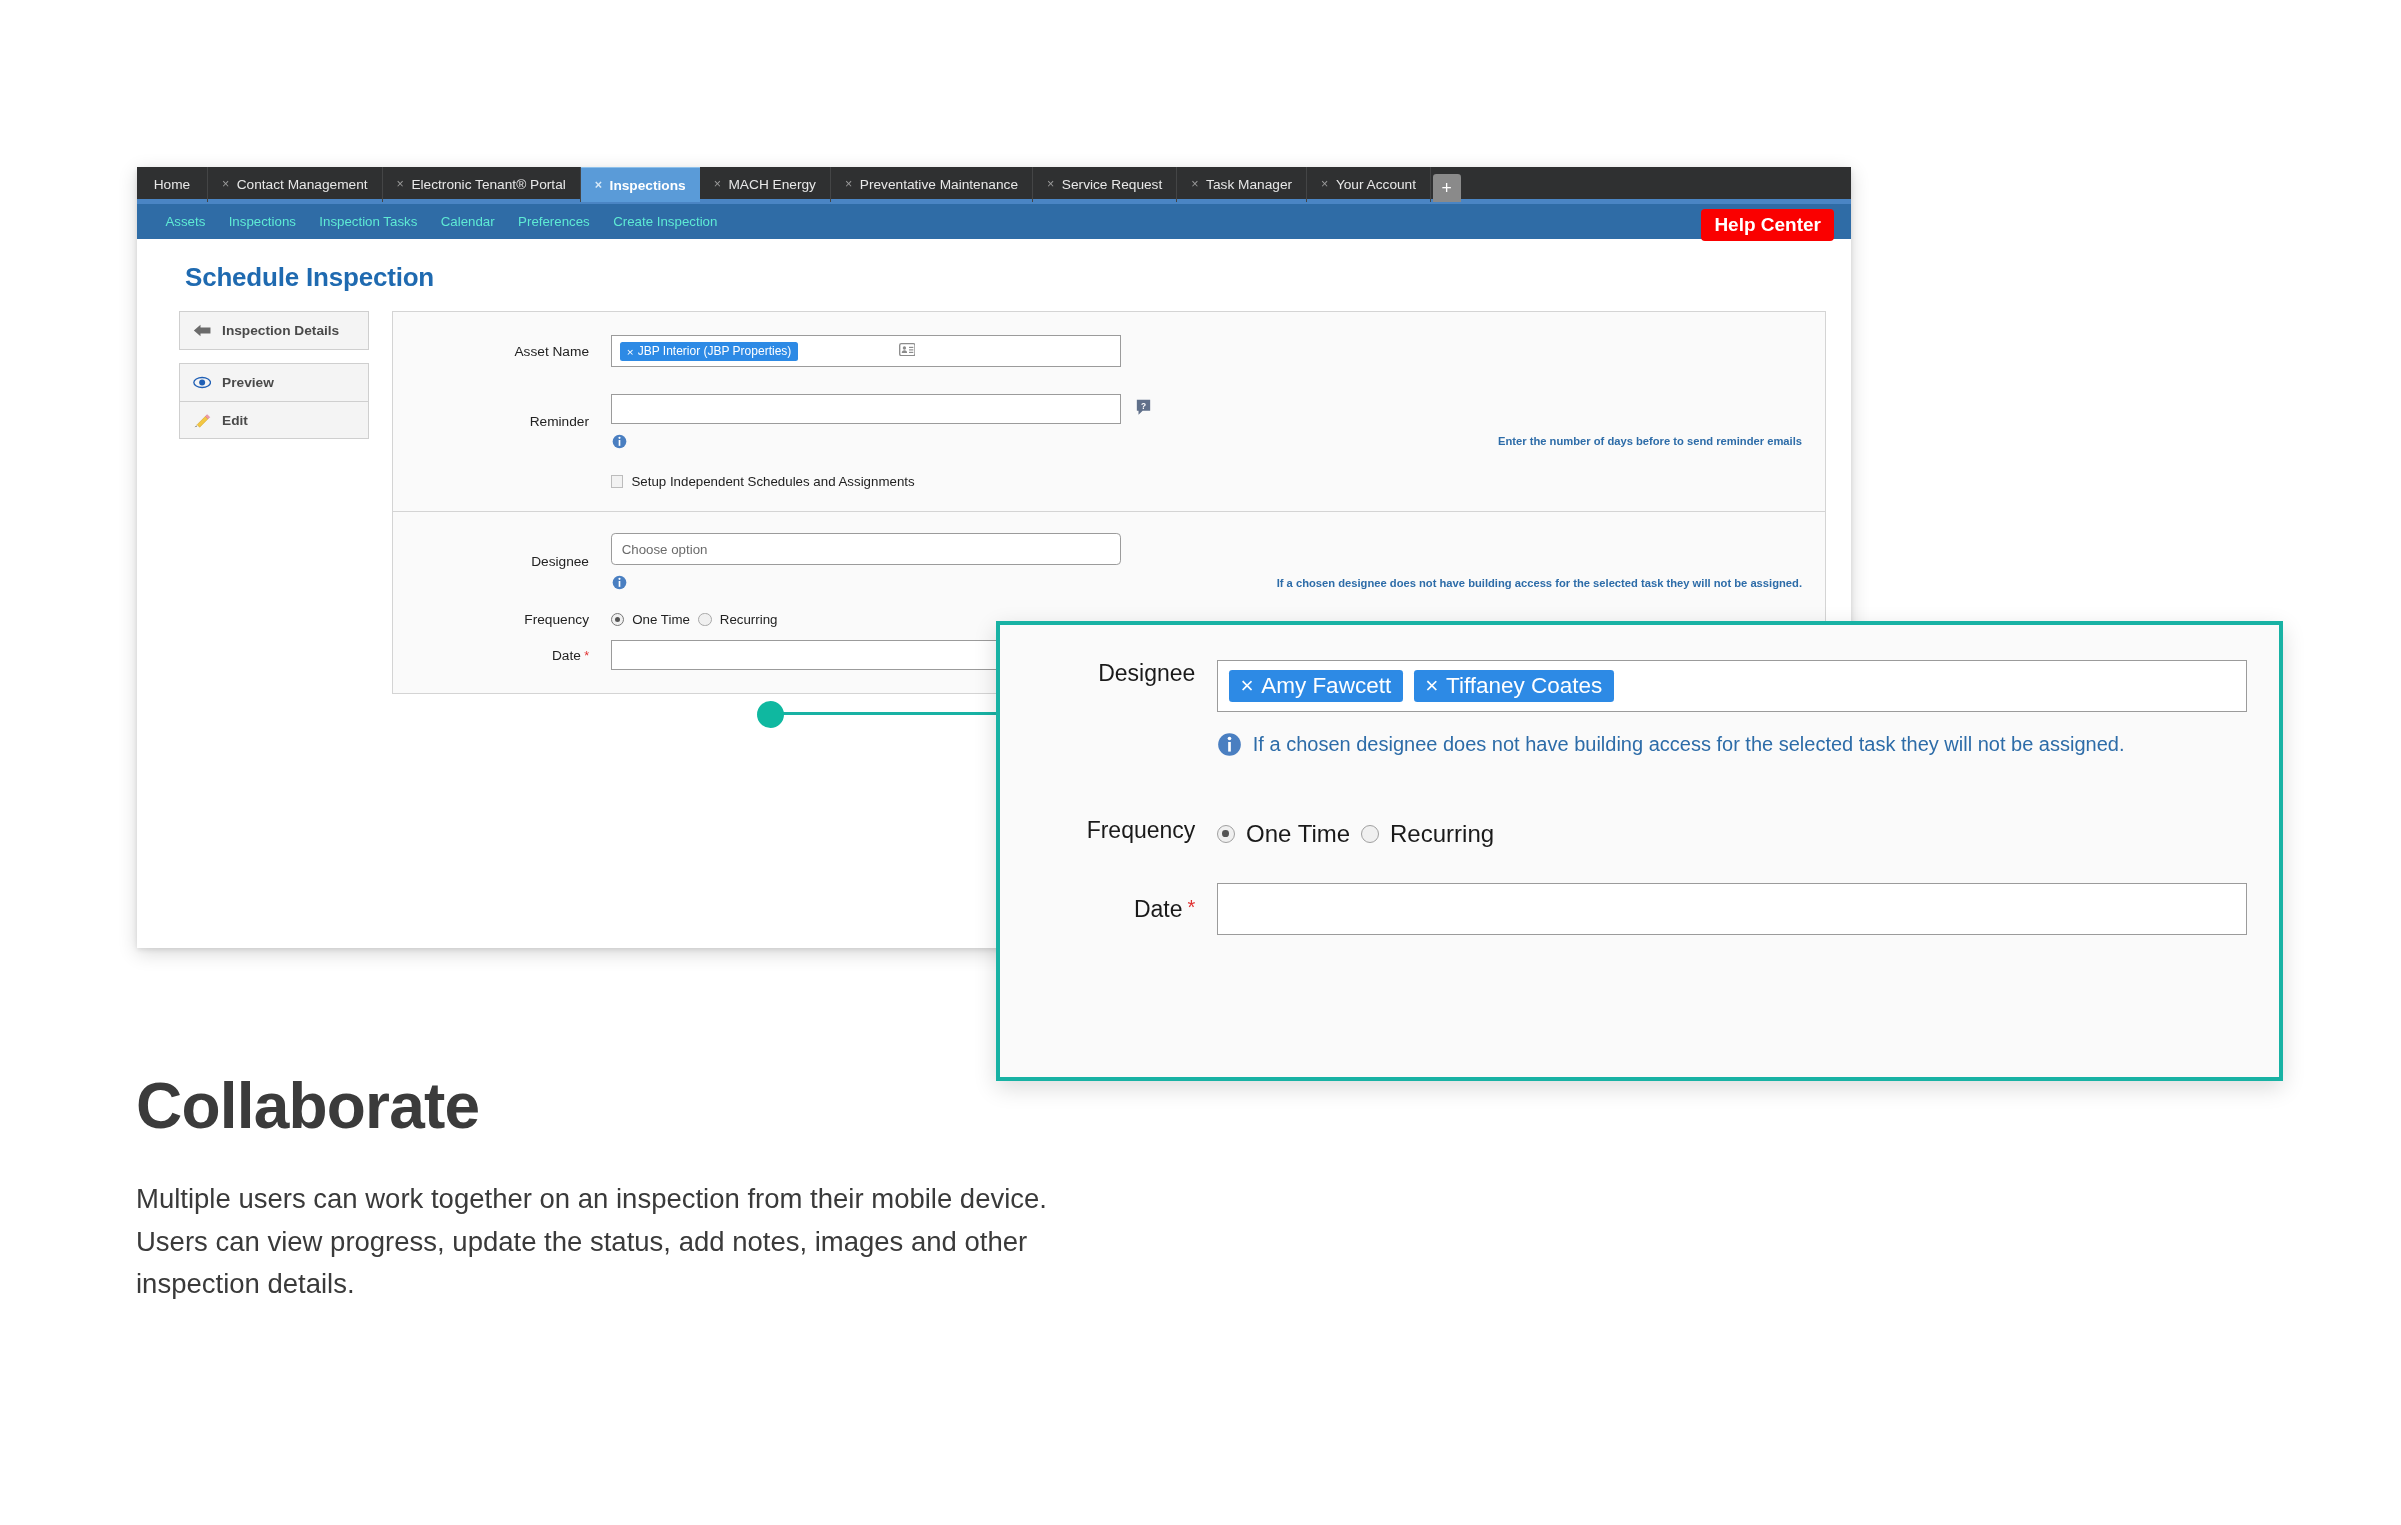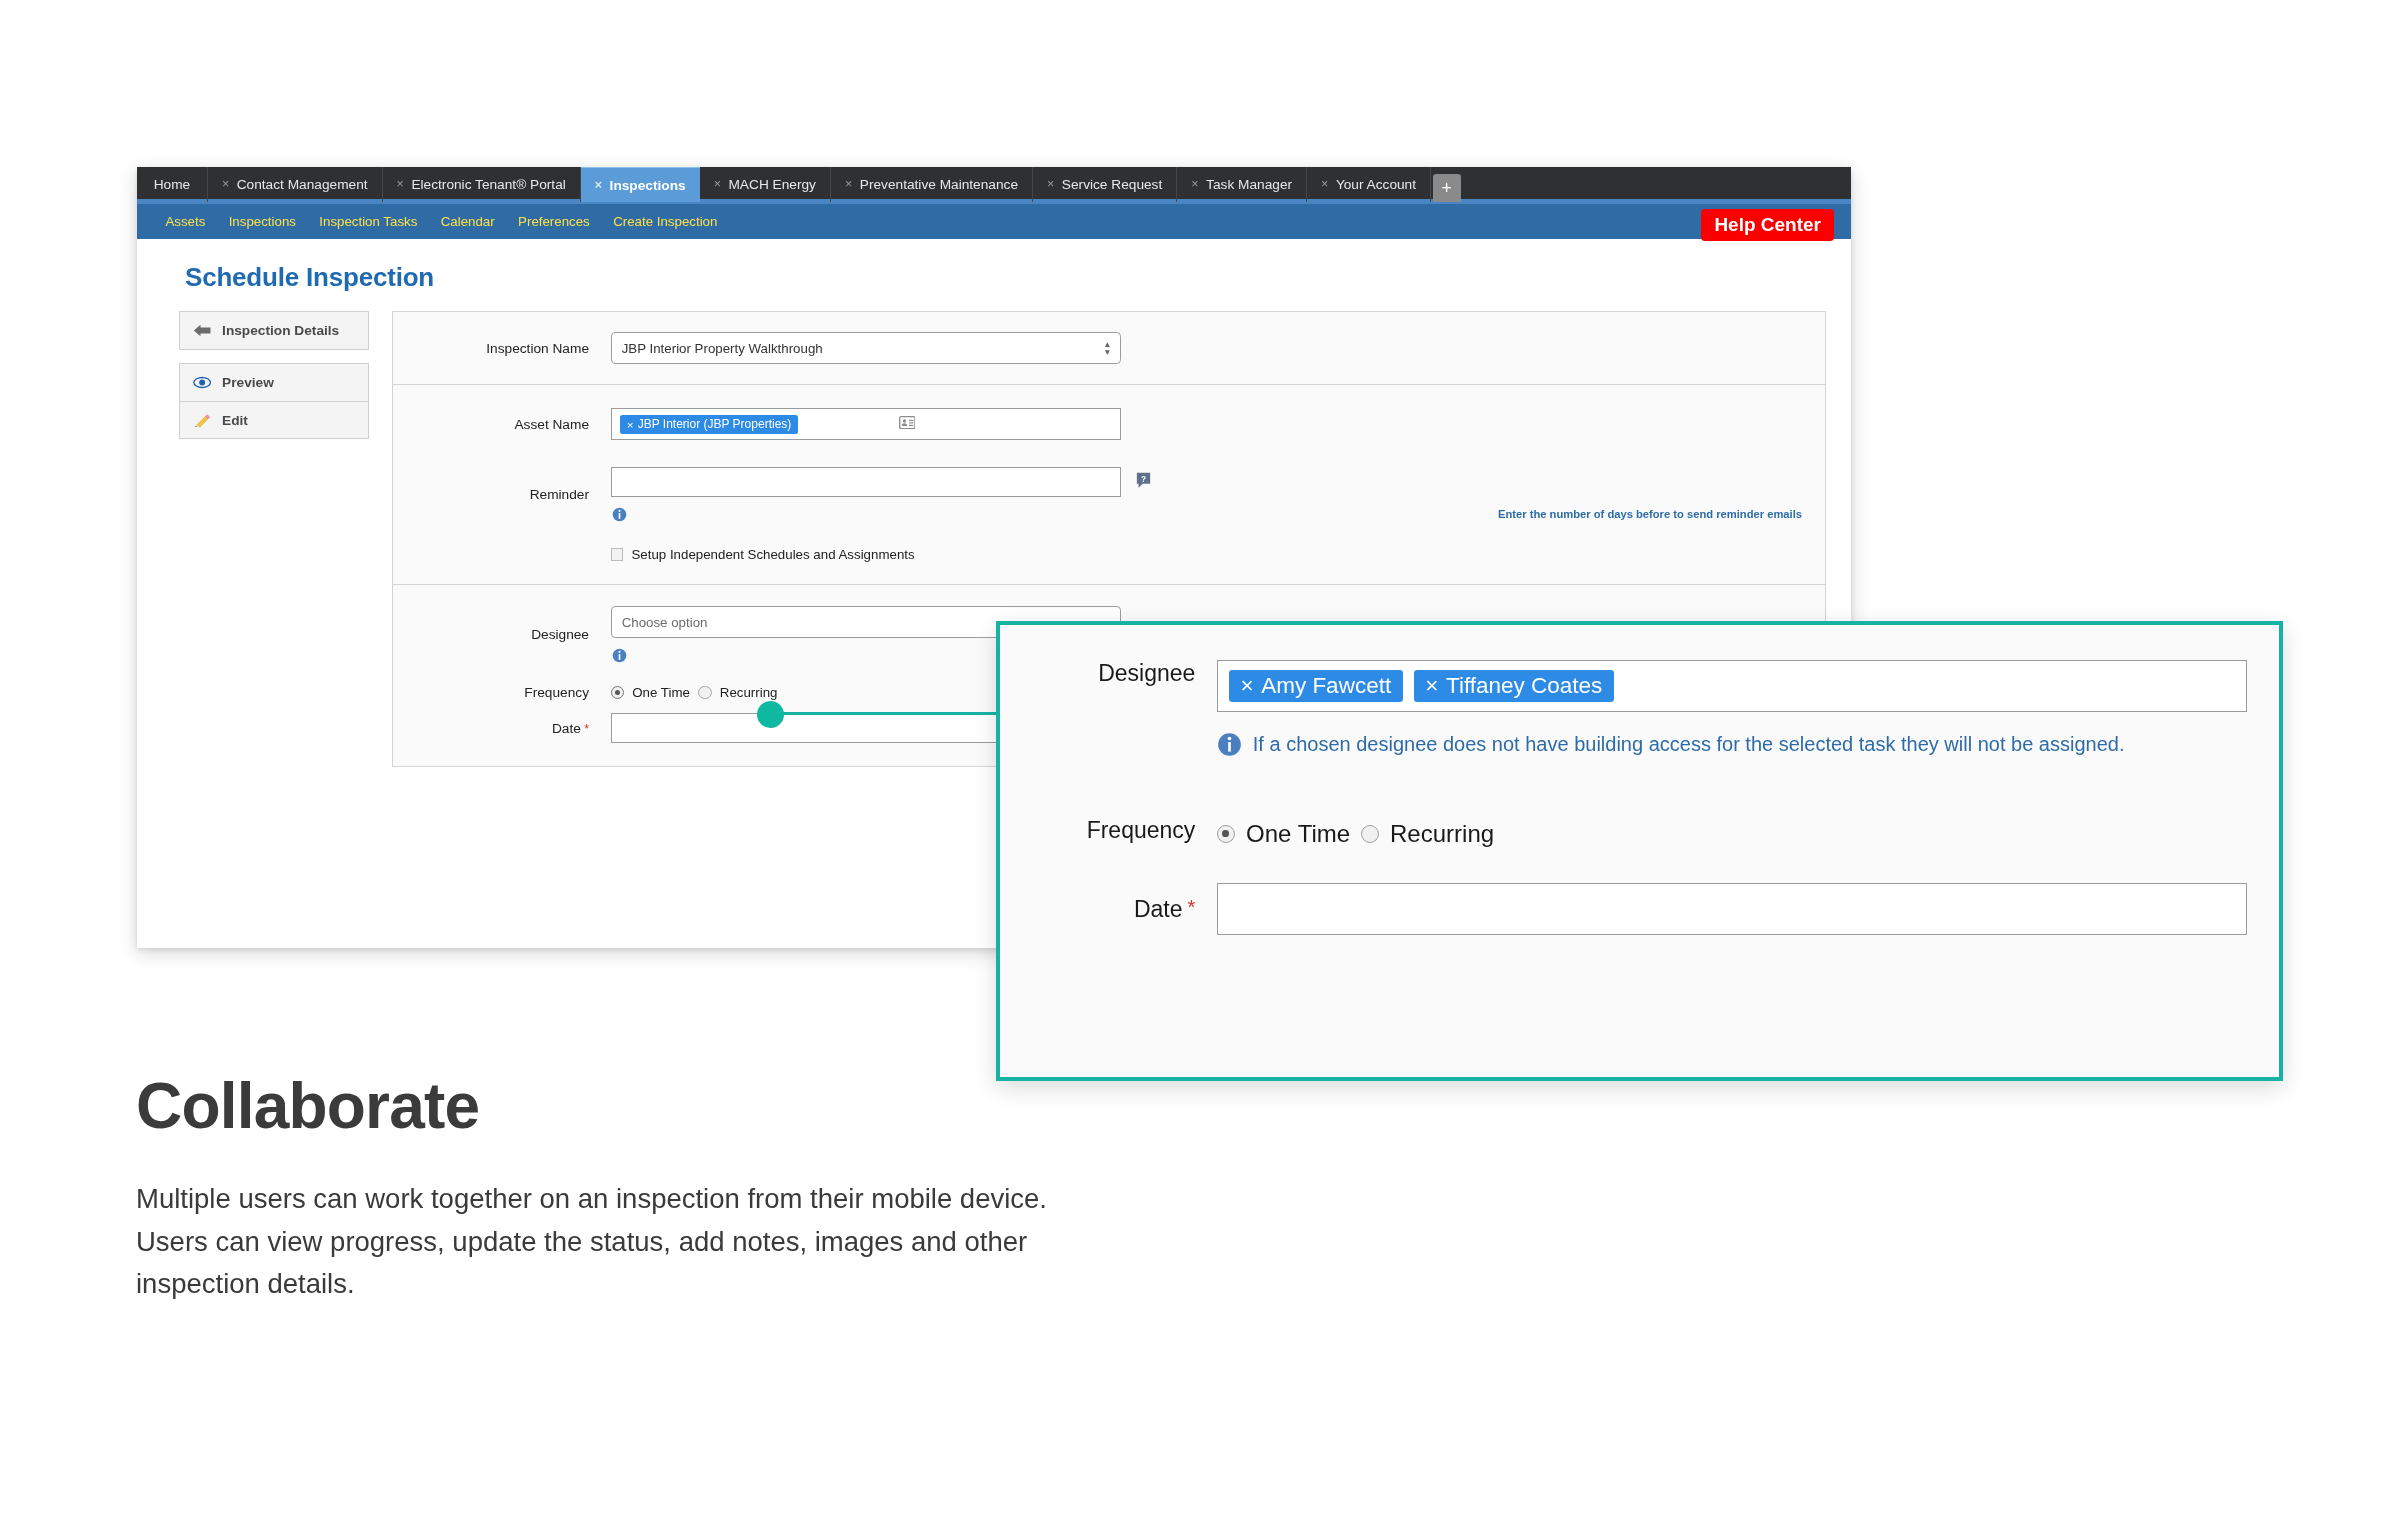--- a/index.html
+++ b/index.html
@@ -77,21 +77,21 @@
     height: 37px;
     background: #2f6ca6;
     display: flex;
     align-items: center;
     padding-left: 16.7px;
     gap: 0px;
     position: relative;
     border-top: 2.5px solid #4a85c4;
   }
   .navitem {
-    color: #fde047;
+    color: #5eead4;
     font-size: 13.3px;
     padding: 0 11.7px;
     white-space: nowrap;
   }
   .help-center {
     position: absolute;
     right: 16.7px; top: 5px;
     background: #fa0000;
     color: #ffffff;
     font-size: 19px;
@@ -347,31 +347,20 @@
                 <path d="M15 4 L17 2 L20 5 L18 7 Z" fill="#f09aa8" stroke="#d87e90" stroke-width="0.8"></path>
               </svg>
             </span>
             <span>Edit</span>
           </div>
         </div>
       </div>
 
       <div class="formpanel">
 
-        <div class="fsec">
-          <div class="frow" style="padding:20px 0;">
-            <div class="flabel">Inspection Name</div>
-            <div class="fctrl">
-              <div class="sel">
-                <span>JBP Interior Property Walkthrough</span>
-                <span class="spin">▲<br>▼</span>
-              </div>
-            </div>
-          </div>
-        </div>
 
         <div class="fsec">
           <div class="frow" style="padding-top:23px;padding-bottom:8.3px;">
             <div class="flabel">Asset Name</div>
             <div class="fctrl">
               <div class="tokenbox">
                 <span class="token">
                   <span class="tk-x">×</span>
                   <span>JBP Interior (JBP Properties)</span>
                 </span>

